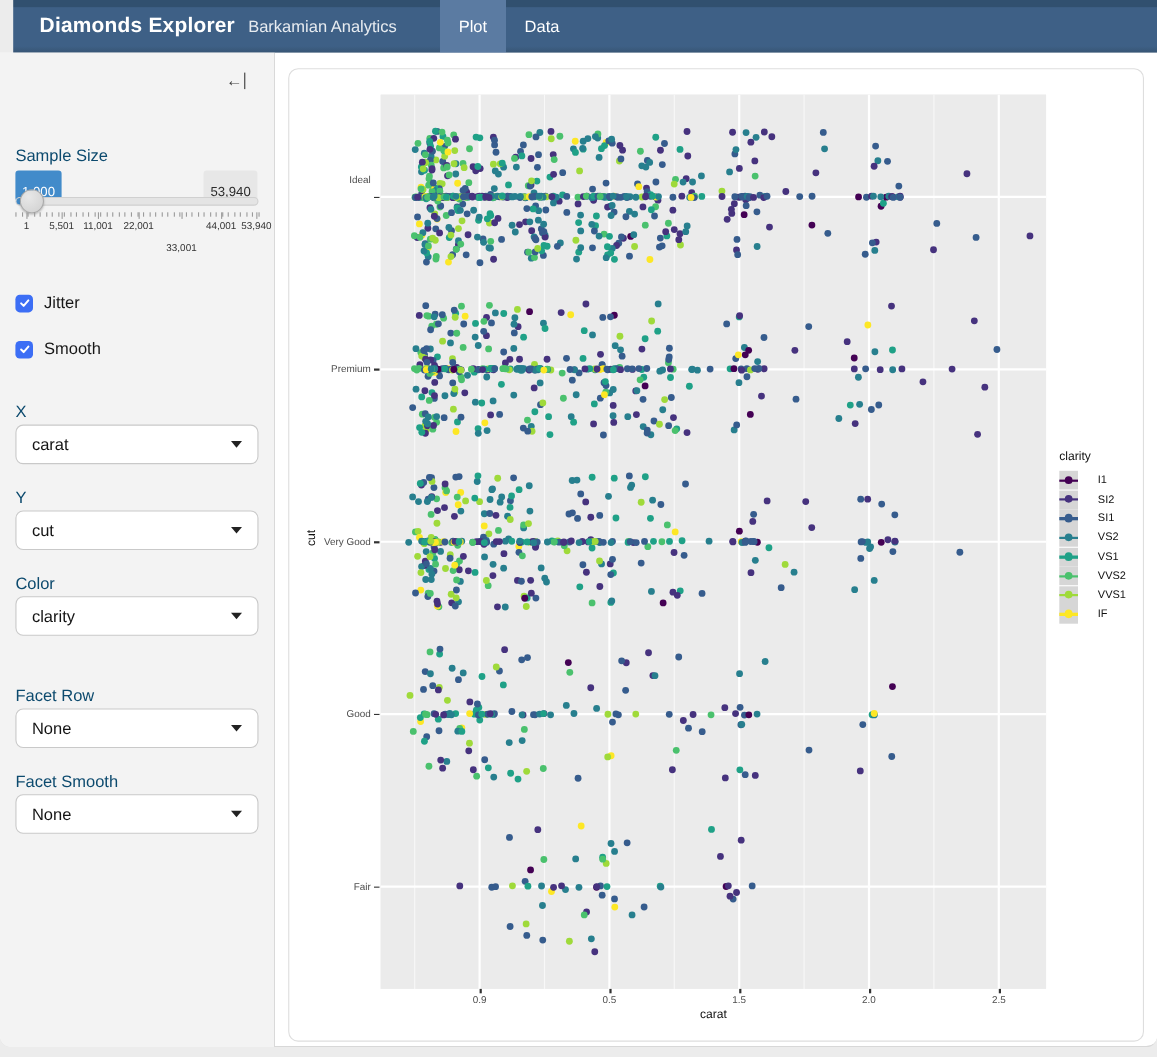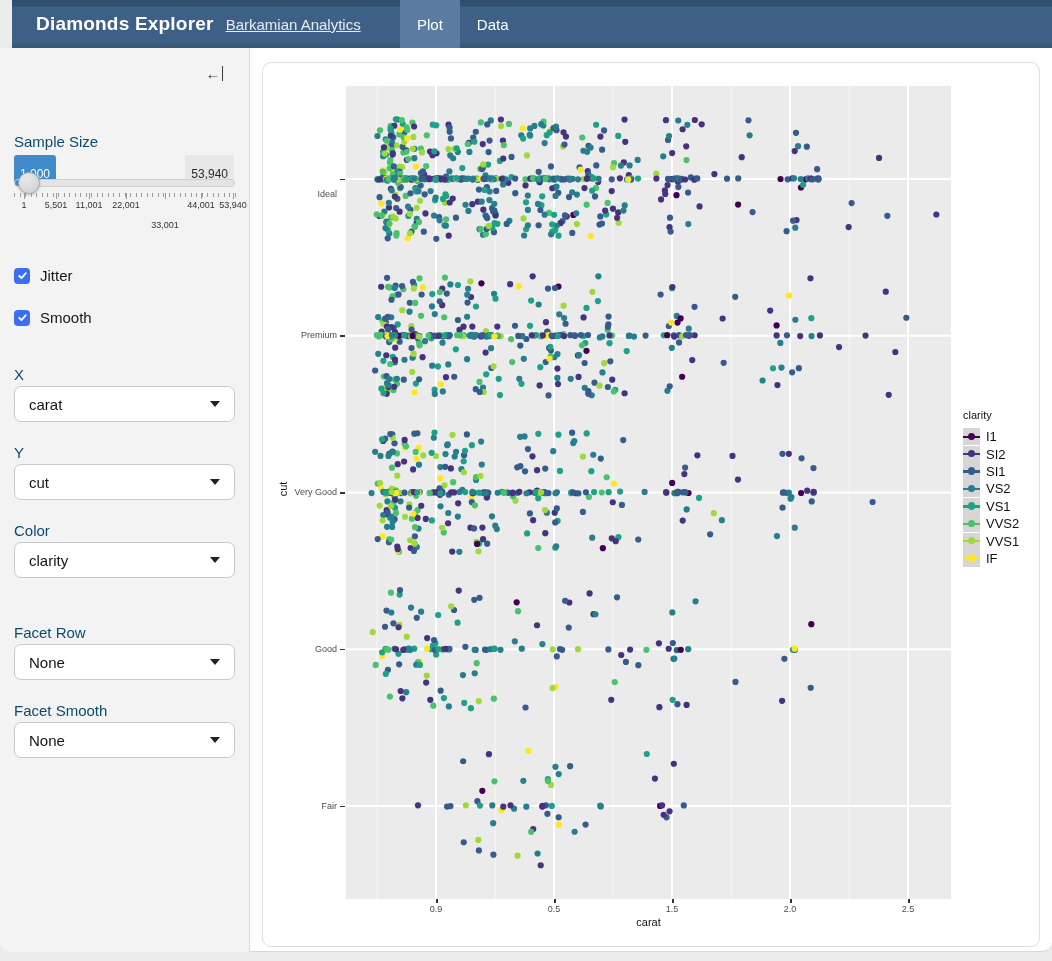--- a/index.html
+++ b/index.html
@@ -5,21 +5,21 @@
   * { margin:0; padding:0; box-sizing:border-box; }
   html,body { width:1052px; height:961px; background:#ececec; font-family:"Liberation Sans", sans-serif; }
   .app { position:relative; width:1052px; height:961px; background:#ececec; overflow:hidden; }
 
   
   .header { position:absolute; left:12px; top:0; width:1052px; height:48px;
             background:linear-gradient(180deg,#31506f 0px,#31506f 6px,#3e6086 7px,#3e6086 42px,#375574 48px);
             display:flex; align-items:center; }
   .brand { display:flex; align-items:baseline; margin-left:24px; }
   .brand .title { color:#fff; font-size:19px; font-weight:bold; letter-spacing:.2px; }
-  .brand .subtitle { color:rgba(255,255,255,.88); font-size:15px; margin-left:12px;text-decoration:underline; }
+  .brand .subtitle { color:rgba(255,255,255,.88); font-size:15px; margin-left:12px; }
   .tabs { position:absolute; left:388px; top:0; height:48px; display:flex; }
   .tab { height:48px; padding:0 17px; display:flex; align-items:center; color:#fff; font-size:15px; cursor:pointer; }
   .tab.active { background:#5b7ba2; }
 
   
   .content { position:absolute; left:0; top:48px; width:1052px; height:904px; background:#ffffff;
              border-bottom:1px solid #d8d8d8; border-radius:0 0 10px 10px; }
   .page-bottom { position:absolute; left:0; top:952px; width:1052px; height:9px; background:#ececec; }
 
   
@@ -68,21 +68,21 @@
   .ytick-label { position:absolute; left:0; width:74px; text-align:right; font-size:9px; color:#4d4d4d; }
   .x-title { position:absolute; left:83px; width:605px; text-align:center; top:853px; font-size:11px; color:#111; }
   .y-title { position:absolute; left:13px; top:420px; font-size:11px; color:#111; transform:rotate(-90deg); }
 
   .legend { position:absolute; left:700px; top:346px; }
   .legend .ltitle { font-size:11px; color:#111; margin-bottom:7px; }
   .lrow { display:flex; align-items:center; height:17.4px; }
   .lkey { position:relative; width:17px; height:17px; background:#d6d6d6; flex:0 0 17px; }
   .lkey .kline { position:absolute; left:0; right:0; top:7.5px; height:2.4px; }
   .lkey .kdot { position:absolute; left:5px; top:4.5px; width:7.4px; height:7.4px; border-radius:50%; }
-  .lrow .llabel { font-size:13px; color:#111; margin-left:6px; }
+  .lrow .llabel { font-size:10px; color:#111; margin-left:18px; }
 </style>
 </head>
 <body>
 
 <div class="app">
 
   <div class="header">
     <div class="brand">
       <span class="title">Diamonds Explorer</span>
       <span class="subtitle">Barkamian Analytics</span>
@@ -1740,21 +1740,21 @@
           <div class="xtick-label" style="left: 173px;">0.9</div>
           <div class="xtick-mark" style="left: 291px;"></div>
           <div class="xtick-label" style="left: 291px;">0.5</div>
           <div class="xtick-mark" style="left: 409px;"></div>
           <div class="xtick-label" style="left: 409px;">1.5</div>
           <div class="xtick-mark" style="left: 527px;"></div>
           <div class="xtick-label" style="left: 527px;">2.0</div>
           <div class="xtick-mark" style="left: 645px;"></div>
           <div class="xtick-label" style="left: 645px;">2.5</div>
           <div class="ytick-mark" style="top: 115.5px;"></div>
-          <div class="ytick-label" style="top: 126px;">Ideal</div>
+          <div class="ytick-label" style="top: 95px;">Ideal</div>
           <div class="ytick-mark" style="top: 272.25px;"></div>
           <div class="ytick-label" style="top: 267.25px;">Premium</div>
           <div class="ytick-mark" style="top: 429px;"></div>
           <div class="ytick-label" style="top: 424px;">Very Good</div>
           <div class="ytick-mark" style="top: 585.75px;"></div>
           <div class="ytick-label" style="top: 580.75px;">Good</div>
           <div class="ytick-mark" style="top: 742.5px;"></div>
           <div class="ytick-label" style="top: 737.5px;">Fair</div>
         </div>
       <div class="x-title">carat</div>

